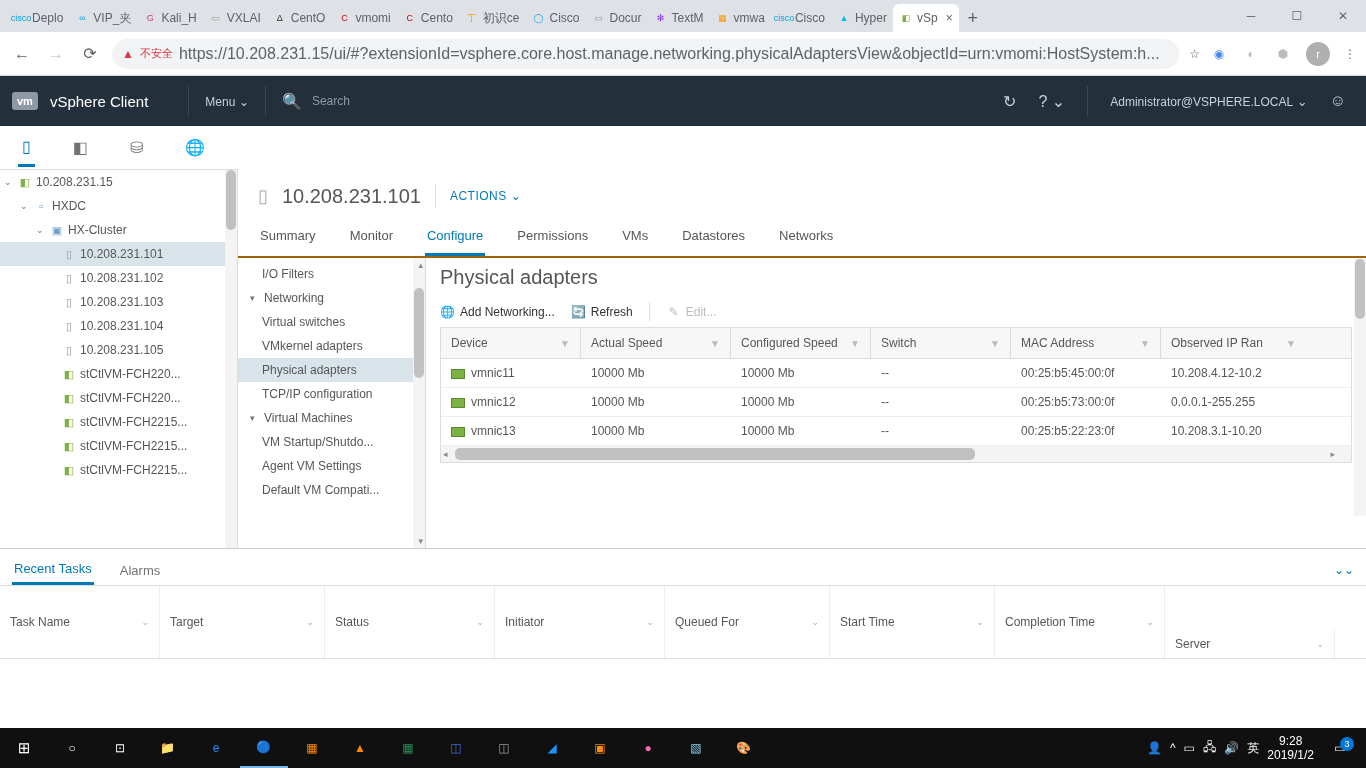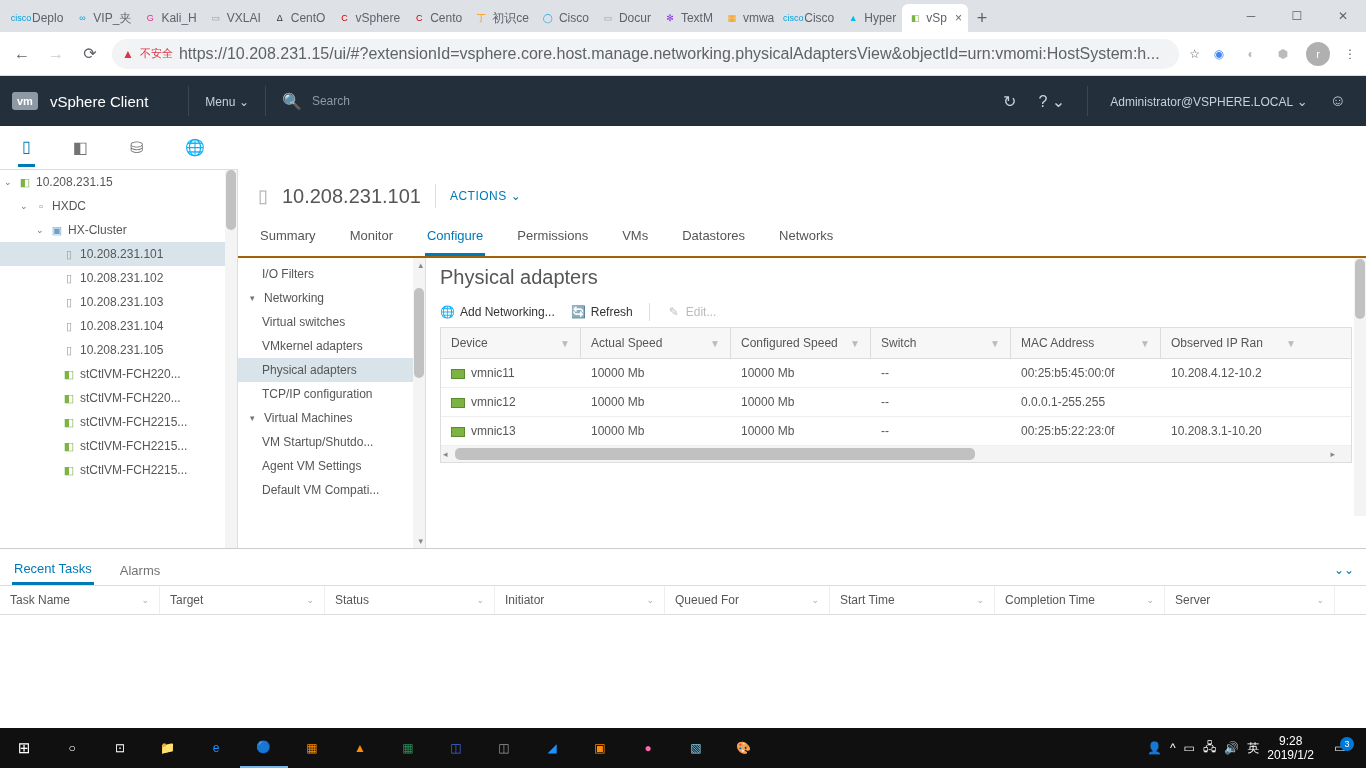--- a/index.html
+++ b/index.html
@@ -131,21 +131,21 @@
       <div class="tab">
         <span class="tab-icon" style="color:#999">▭</span>
         <span>VXLAI</span>
       </div>
       <div class="tab">
         <span class="tab-icon" style="color:#333">Δ</span>
         <span>CentO</span>
       </div>
       <div class="tab">
         <span class="tab-icon" style="color:#c00">C</span>
-        <span>vSphere</span>
+        <span>vmomi</span>
       </div>
       <div class="tab">
         <span class="tab-icon" style="color:#c00">C</span>
         <span>Cento</span>
       </div>
       <div class="tab">
         <span class="tab-icon" style="color:#f90">丁</span>
         <span>初识ce</span>
       </div>
       <div class="tab">
@@ -390,20 +390,21 @@
                 <div class="gcell" style="width: 140px;">10000 Mb</div>
                 <div class="gcell" style="width: 140px;">--</div>
                 <div class="gcell" style="width: 150px;">00:25:b5:45:00:0f</div>
                 <div class="gcell" style="width: 145px;">10.208.4.12-10.2</div>
               </div>
               <div class="grow">
                 <div class="gcell" style="width: 140px;"><span class="nic-ic"></span>vmnic12</div>
                 <div class="gcell" style="width: 150px;">10000 Mb</div>
                 <div class="gcell" style="width: 140px;">10000 Mb</div>
                 <div class="gcell" style="width: 140px;">--</div>
+                <div class="gcell" style="width: 150px;">00:25:b5:73:00:0f</div>
                 <div class="gcell" style="width: 145px;">0.0.0.1-255.255</div>
               </div>
               <div class="grow">
                 <div class="gcell" style="width: 140px;"><span class="nic-ic"></span>vmnic13</div>
                 <div class="gcell" style="width: 150px;">10000 Mb</div>
                 <div class="gcell" style="width: 140px;">10000 Mb</div>
                 <div class="gcell" style="width: 140px;">--</div>
                 <div class="gcell" style="width: 150px;">00:25:b5:22:23:0f</div>
                 <div class="gcell" style="width: 145px;">10.208.3.1-10.20</div>
               </div>
@@ -450,21 +451,21 @@
         <span class="tcaret">⌄</span>
       </div>
       <div class="tcol" style="width: 165px;">
         <span>Start Time</span>
         <span class="tcaret">⌄</span>
       </div>
       <div class="tcol" style="width: 170px;">
         <span>Completion Time</span>
         <span class="tcaret">⌄</span>
       </div>
-      <div class="tcol" style="width: 170px;">
+      <div class="tcol" style="width: 170px; margin-top: 44px;">
         <span>Server</span>
         <span class="tcaret">⌄</span>
       </div>
     </div>
   <div class="task-body"></div>
   <div class="task-footer">
     <span class="filter-sel"><span>All</span> <span style="position:absolute;right:4px">▾</span></span>
     <span class="more-link">More Tasks</span>
   </div>
 </div>

